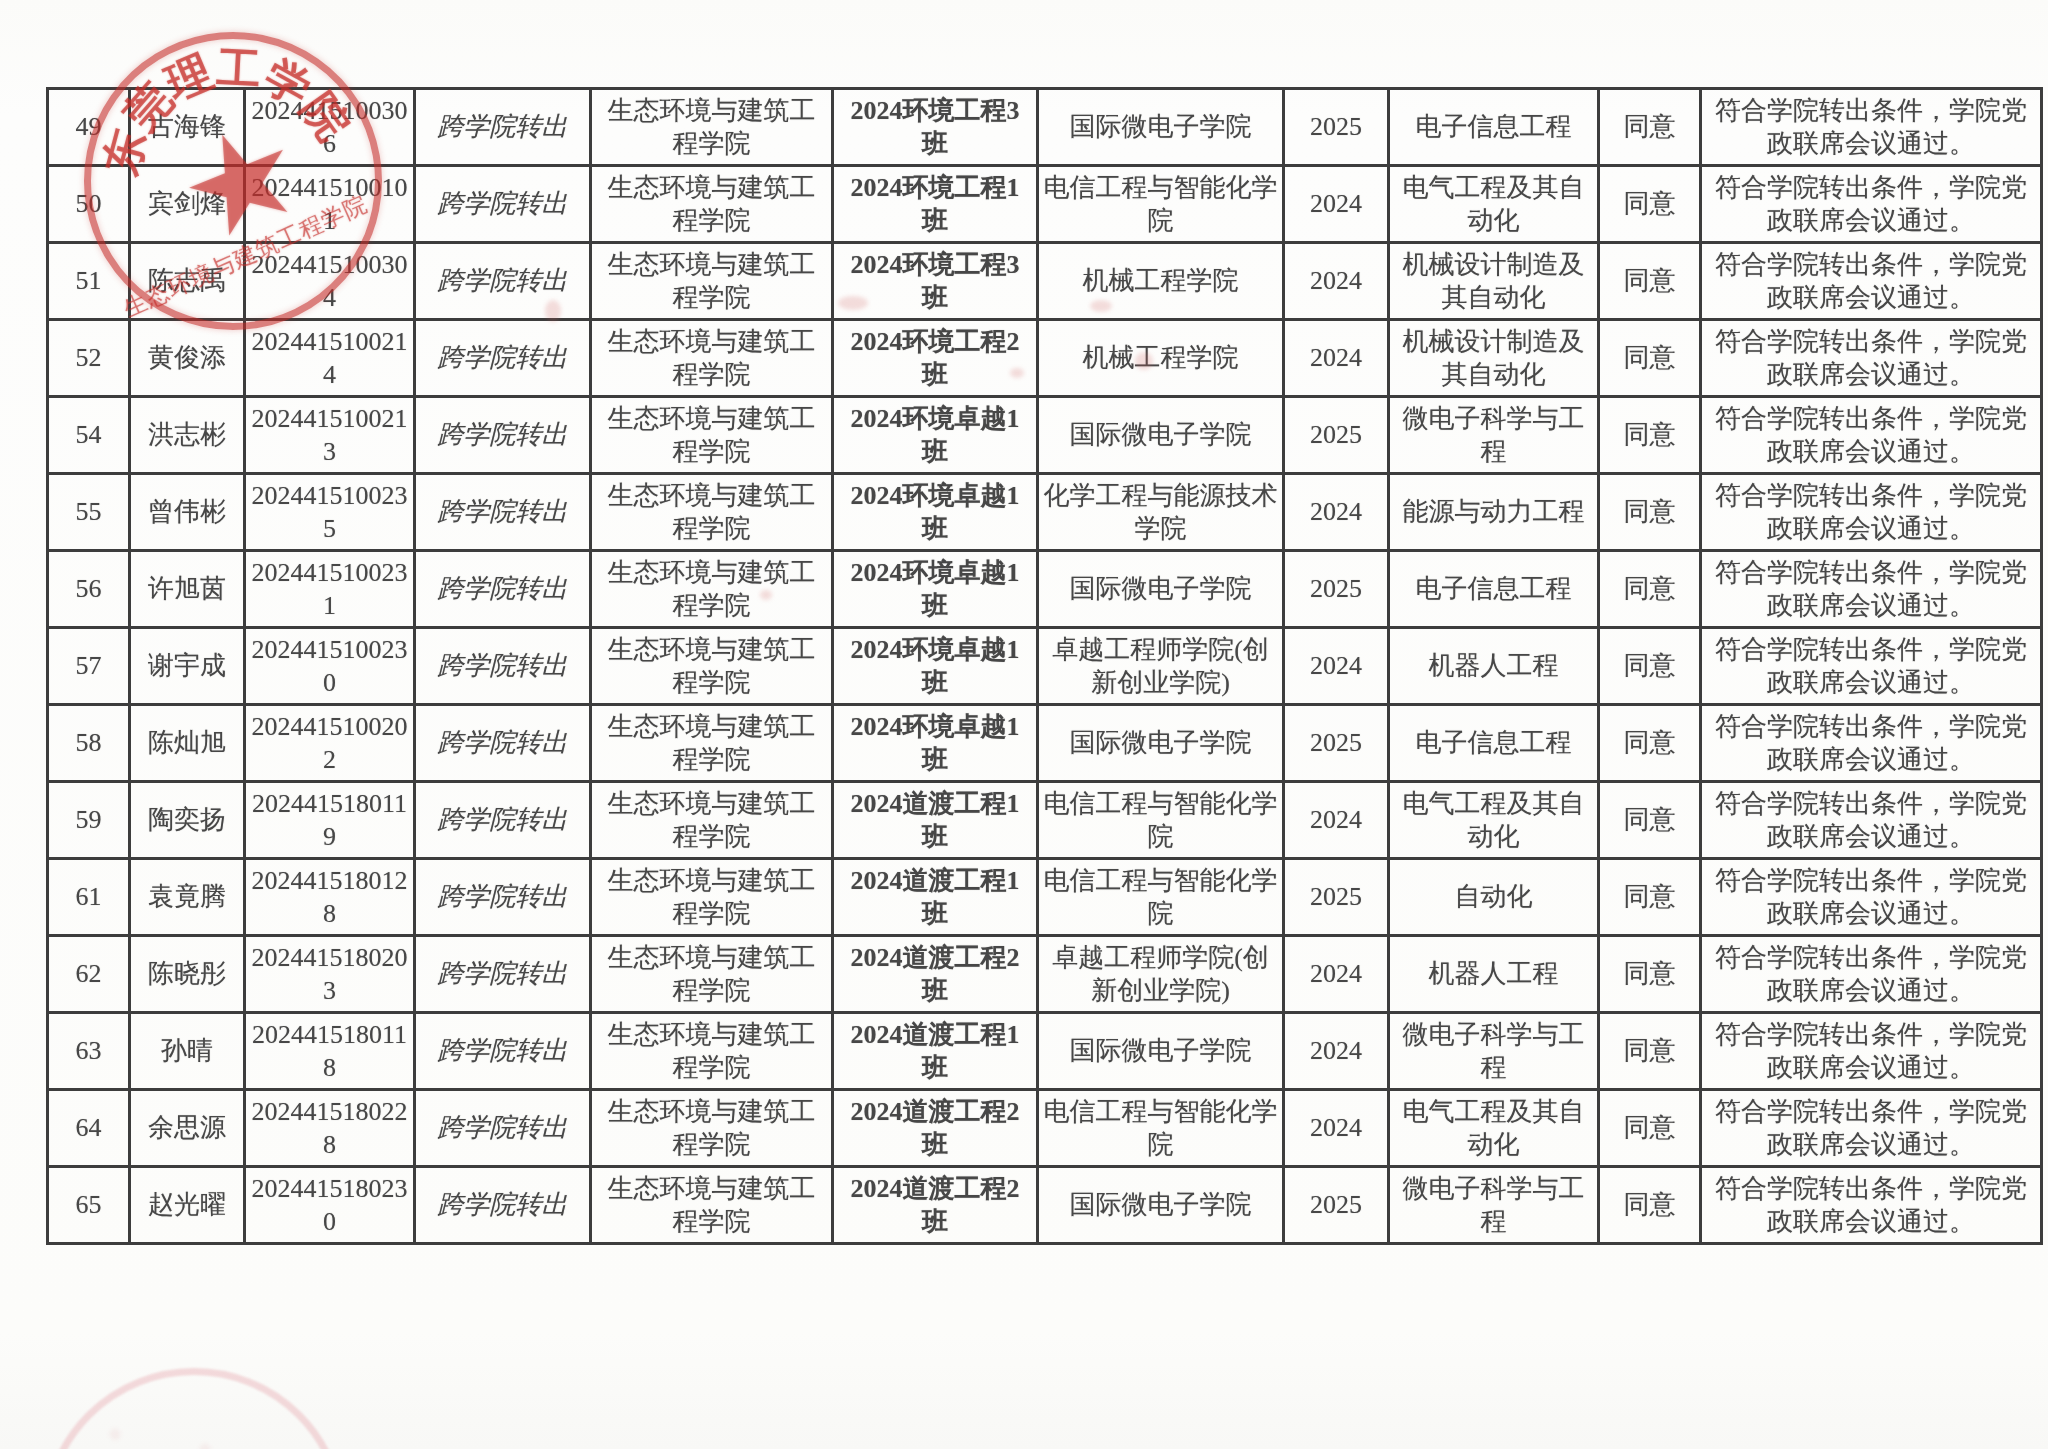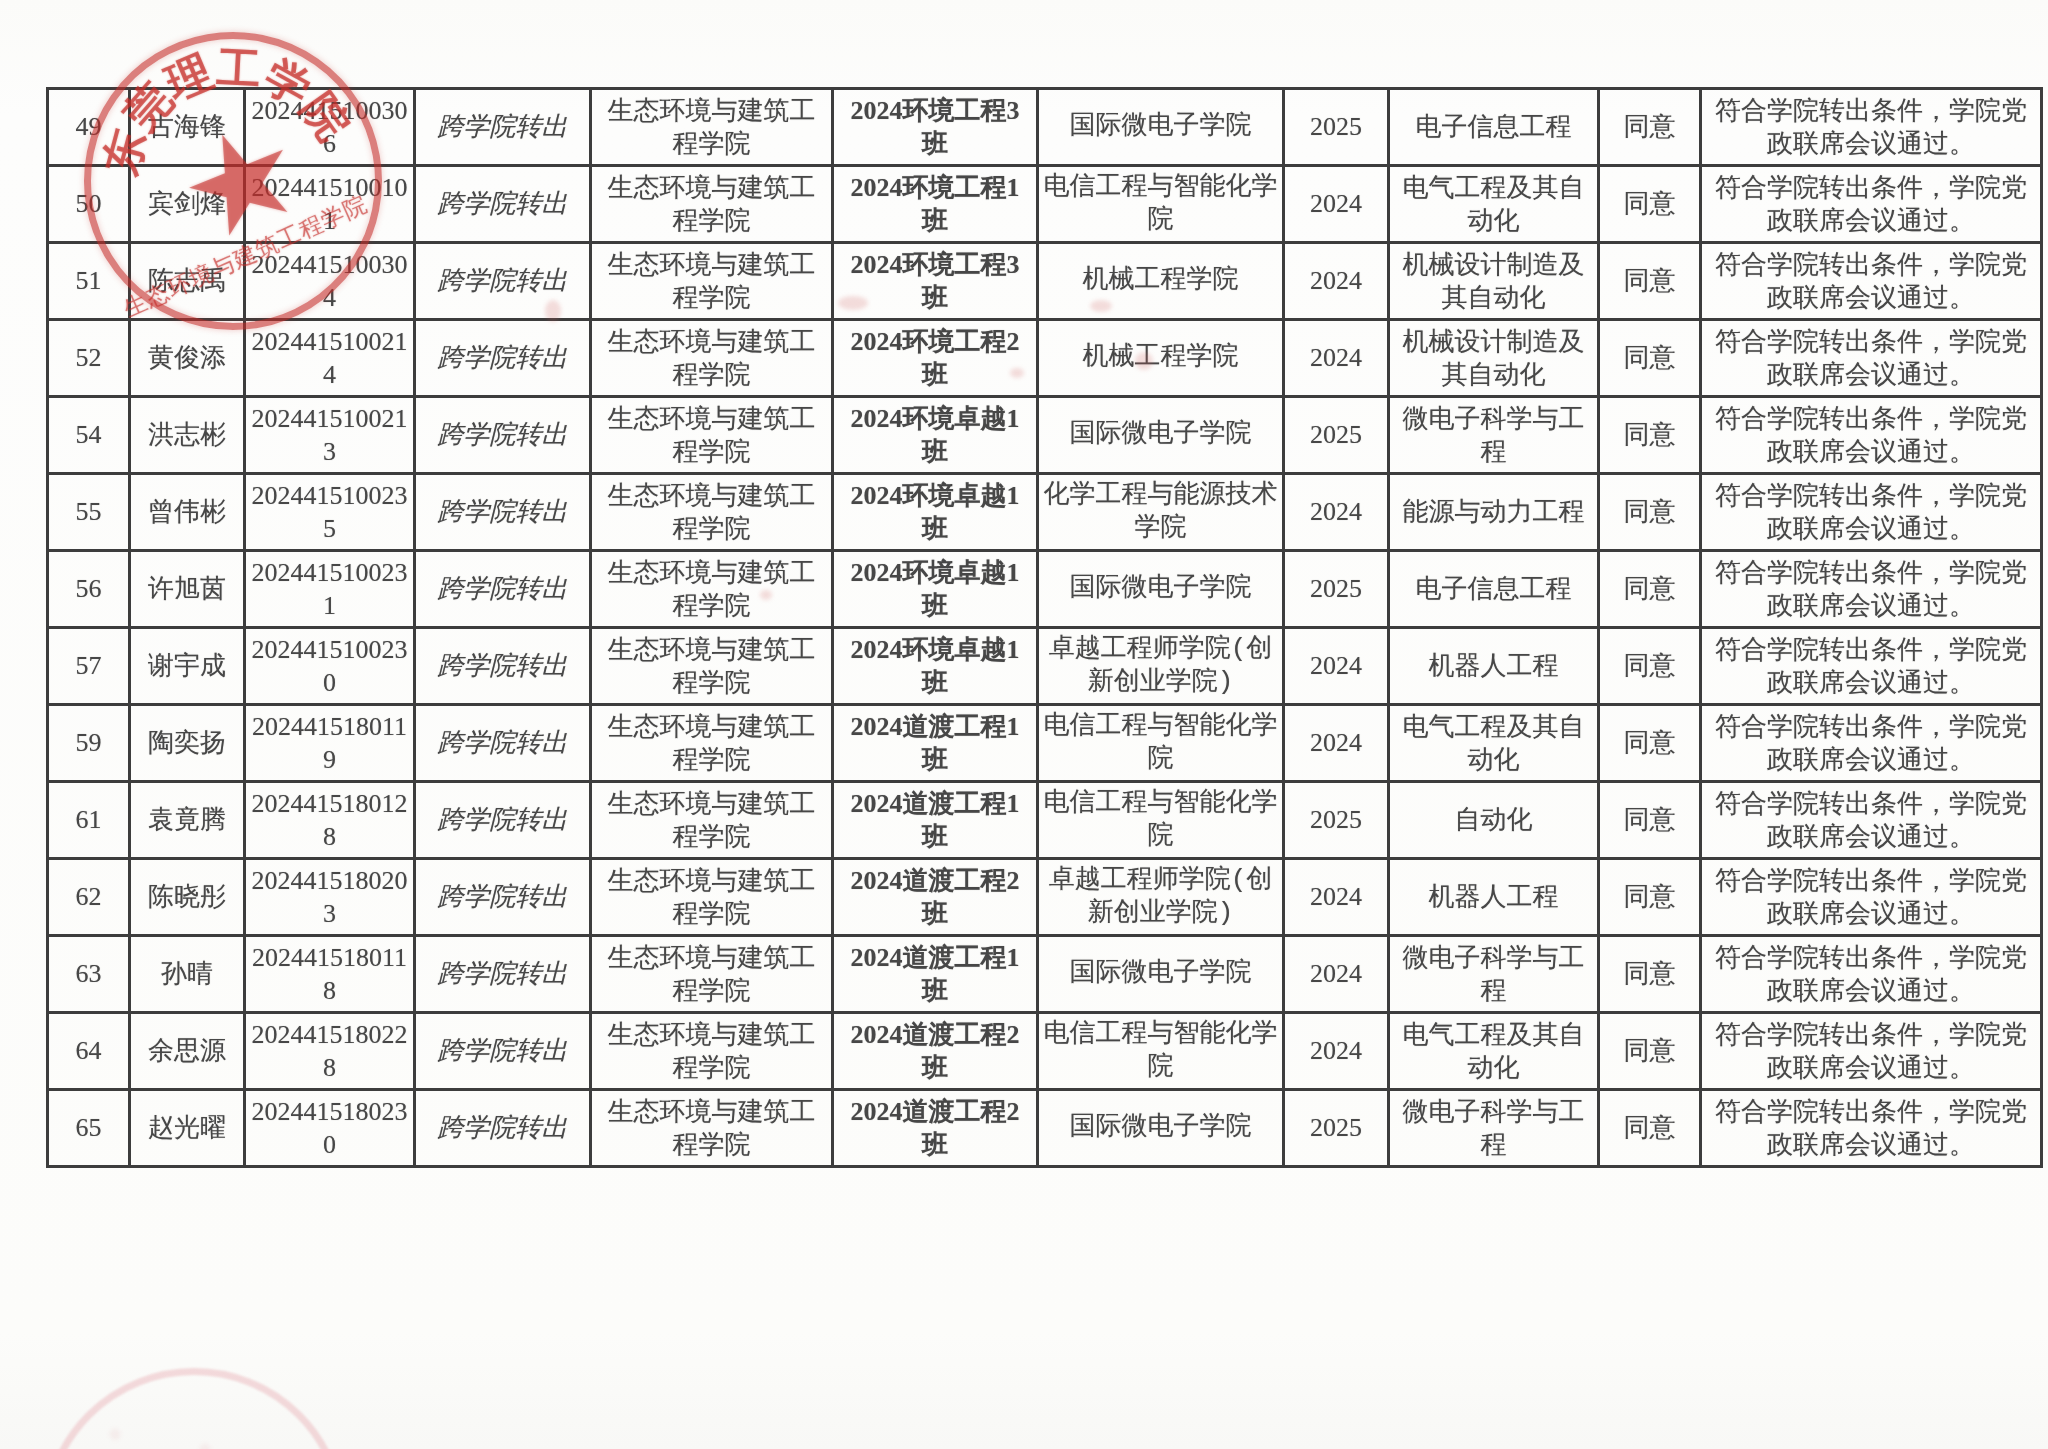--- a/index.html
+++ b/index.html
@@ -23,21 +23,21 @@
     font-size:26px; line-height:1.28;
     color:#474747; text-shadow:0 0 1px rgba(80,80,80,.45);
     overflow:hidden; word-break:break-all;
   }
   td.c-no{width:71px;}
   td.c-name{width:104px;}
   td.c-student_id{width:159px; font-size:24px; letter-spacing:0;}
   td.c-transfer_type{width:165px;font-style:italic;}
   td.c-from_college{width:231px; text-align:left; padding-left:6px; font-size:23px;}
   td.c-from_class{width:194px; font-size:24px;font-weight:bold;}
-  td.c-to_college{width:235px; text-align:left; padding-left:6px; font-size:22px;font-family:Liberation Mono, monospace;}
+  td.c-to_college{width:235px; text-align:left; padding-left:6px; font-size:22px;}
   td.c-to_year{width:94px;}
   td.c-to_major{width:199px; text-align:left; padding-left:6px; font-size:22px;}
   td.c-approval{width:91px;}
   td.c-remark{width:330px; font-size:23.5px; padding:2px 0; line-height:1.55;}
   
   #stamp-top{
     position:absolute; left:84px; top:32px; width:298px; height:298px;
     pointer-events:none; transform:rotate(-10deg);
   }
   #stamp-top .ring{
@@ -174,20 +174,33 @@
         <tr>
           <td class="c-no">57</td>
           <td class="c-name">谢宇成</td>
           <td class="c-student_id">2024415100230</td>
           <td class="c-transfer_type">跨学院转出</td>
           <td class="c-from_college">生态环境与建筑工程学院</td>
           <td class="c-from_class">2024环境卓越1班</td>
           <td class="c-to_college">卓越工程师学院(创新创业学院)</td>
           <td class="c-to_year">2024</td>
           <td class="c-to_major">机器人工程</td>
+          <td class="c-approval">同意</td>
+          <td class="c-remark">符合学院转出条件，学院党政联席会议通过。</td>
+        </tr>
+        <tr>
+          <td class="c-no">58</td>
+          <td class="c-name">陈灿旭</td>
+          <td class="c-student_id">2024415100202</td>
+          <td class="c-transfer_type">跨学院转出</td>
+          <td class="c-from_college">生态环境与建筑工程学院</td>
+          <td class="c-from_class">2024环境卓越1班</td>
+          <td class="c-to_college">国际微电子学院</td>
+          <td class="c-to_year">2025</td>
+          <td class="c-to_major">电子信息工程</td>
           <td class="c-approval">同意</td>
           <td class="c-remark">符合学院转出条件，学院党政联席会议通过。</td>
         </tr>
         <tr>
           <td class="c-no">59</td>
           <td class="c-name">陶奕扬</td>
           <td class="c-student_id">2024415180119</td>
           <td class="c-transfer_type">跨学院转出</td>
           <td class="c-from_college">生态环境与建筑工程学院</td>
           <td class="c-from_class">2024道渡工程1班</td>

